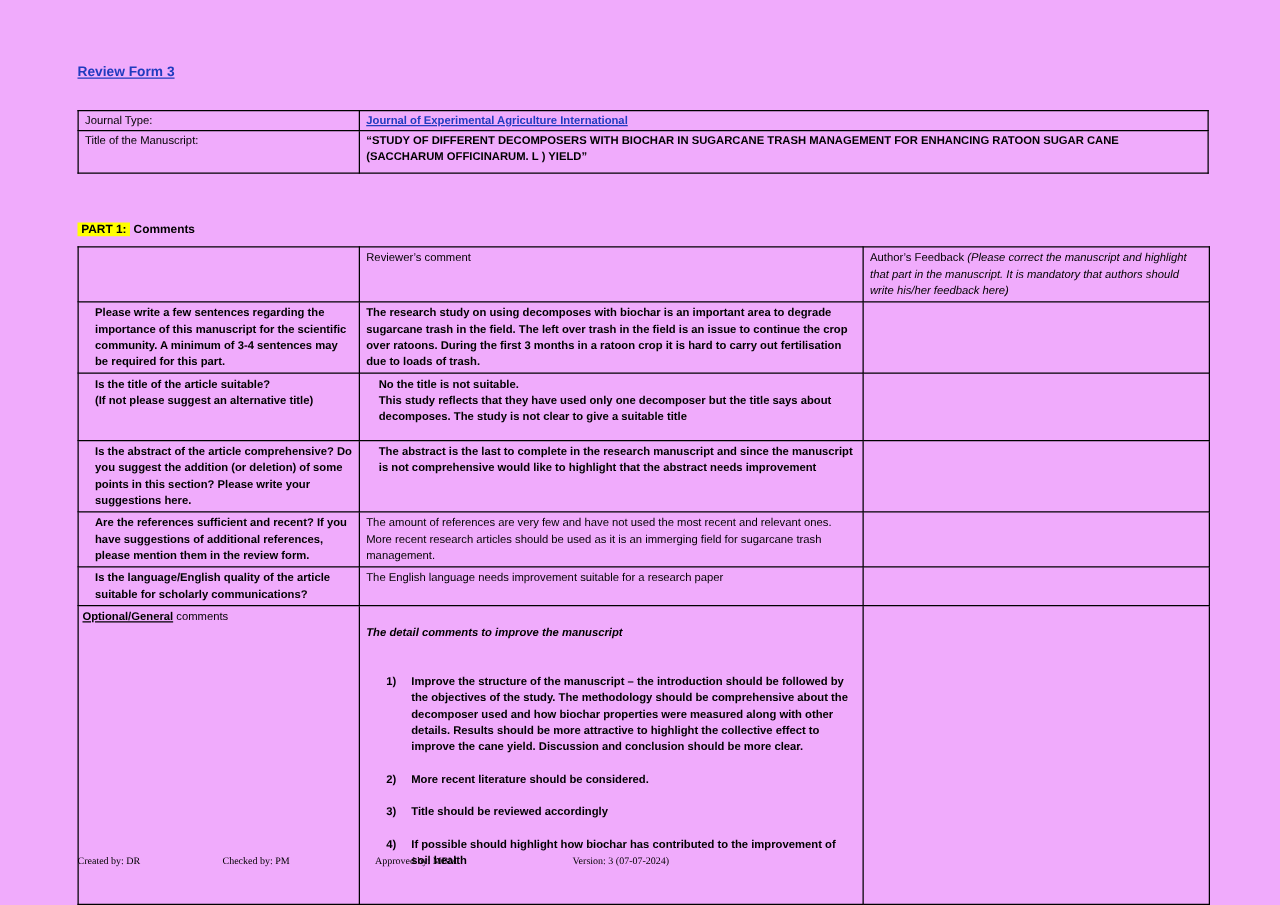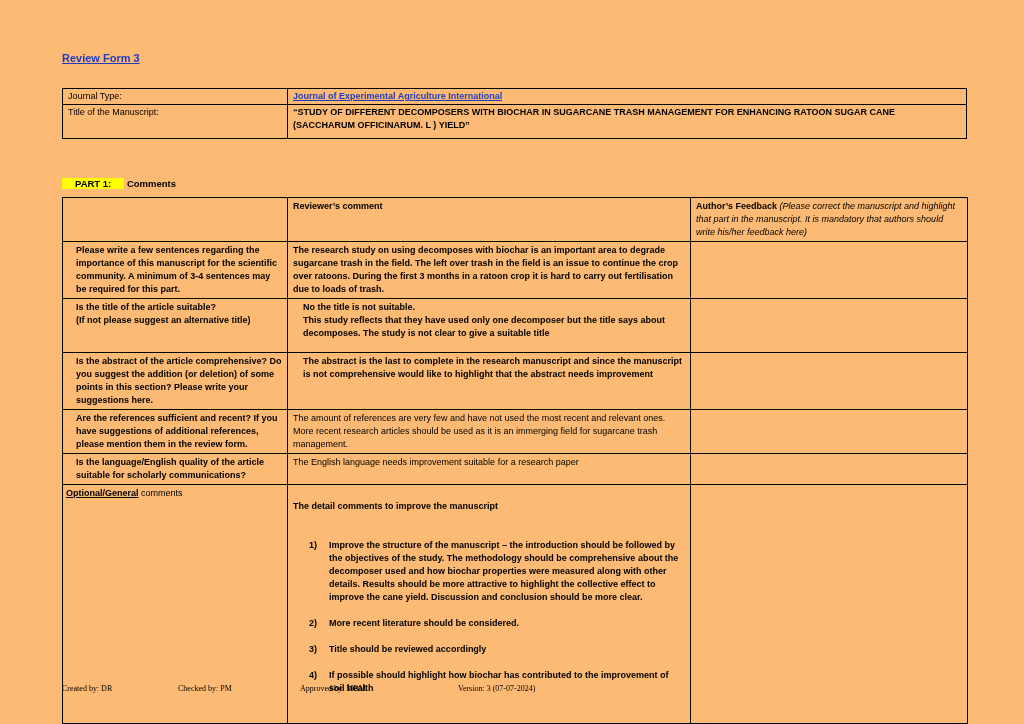--- a/index.html
+++ b/index.html
@@ -3,21 +3,21 @@
 <meta charset="utf-8">
 <style>
   * { margin: 0; padding: 0; box-sizing: border-box; }
   html, body { background: #ffffff; }
   body {
     width: 1024px; height: 724px;
     position: relative;
     font-family: "Liberation Sans", sans-serif;
     color: #000000;
   }
-  .page { position: absolute; inset: 0; background: #fdba74; }
+  .page { position: absolute; inset: 0; background: #f0abfc; }
 
   .doc-title {
     position: absolute; left: 62px; top: 52px;
     font-size: 11px; font-weight: bold;
     color: #1f3bbf; text-decoration: underline;
   }
 
   table { border-collapse: collapse; table-layout: fixed; }
   td { border: 1px solid #000; vertical-align: top; font-size: 9px; line-height: 13px; }
 
@@ -28,47 +28,47 @@
   .info-table .link {
     color: #1f3bbf; font-weight: bold; text-decoration: underline; cursor: pointer;
   }
   .r-journal td { height: 13px; }
   .r-msnum td { height: 13px; }
   .r-title td { height: 34px; }
   .r-title .val { white-space: pre-wrap; }
   .r-type td { height: 14px; }
 
   .part1 { position: absolute; left: 62px; top: 178px; font-size: 9.5px; font-weight: bold; }
-  .part1 .hl { background: #ffff00; padding: 0 13px; }
+  .part1 .hl { background: #ffff00; padding: 0 3px; }
 
   .comments-table { position: absolute; left: 62px; top: 197px; width: 905px; }
   .comments-table td { padding: 2px 5px; white-space: pre-line; }
   .col-q { width: 225px; }
   .col-c { width: 403px; }
   .col-f { width: 277px; }
   .q { font-weight: bold; padding-left: 13px !important; }
   .hdr td { height: 31px; }
-  .hdr .hc { font-weight: bold; }
+  .hdr .hc { font-weight: normal; }
   .fb-note { font-style: italic; font-weight: normal; }
   .row-importance td { height: 54px; }
   .row-title-suit td { height: 54px; margin-top: 13px; }
   .row-abstract td { height: 54px; }
   .row-scientific td { height: 33px; }
   .row-references td { height: 40px; }
   .row-language td { height: 30px; }
   .row-optional td { height: 109px; }
   .bold-c { font-weight: bold; }
   .indent { padding-left: 15px !important; }
   .q-opt { padding-left: 3px !important; font-weight: normal; }
   .q-opt .u { font-weight: bold; text-decoration: underline; }
 
   ol.custom { list-style: none; counter-reset: n; margin: 0; padding-left: 36px; font-weight: bold; }
   ol.custom li { counter-increment: n; position: relative; }
   ol.custom li::before { content: counter(n) ")"; position: absolute; left: -20px; }
-  .c-title { font-weight: bold; }
+  .c-title { font-weight: bold; font-style: italic; }
 
   .footer { position: absolute; top: 684px; left: 0; width: 1024px; height: 14px;
     font-family: "Liberation Serif", serif; font-size: 8px; }
   .footer span { position: absolute; top: 0; }
   .f-created { left: 62px; }
   .f-checked { left: 178px; }
   .f-approved { left: 300px; }
   .f-version { left: 458px; }
 </style>
 </head>

